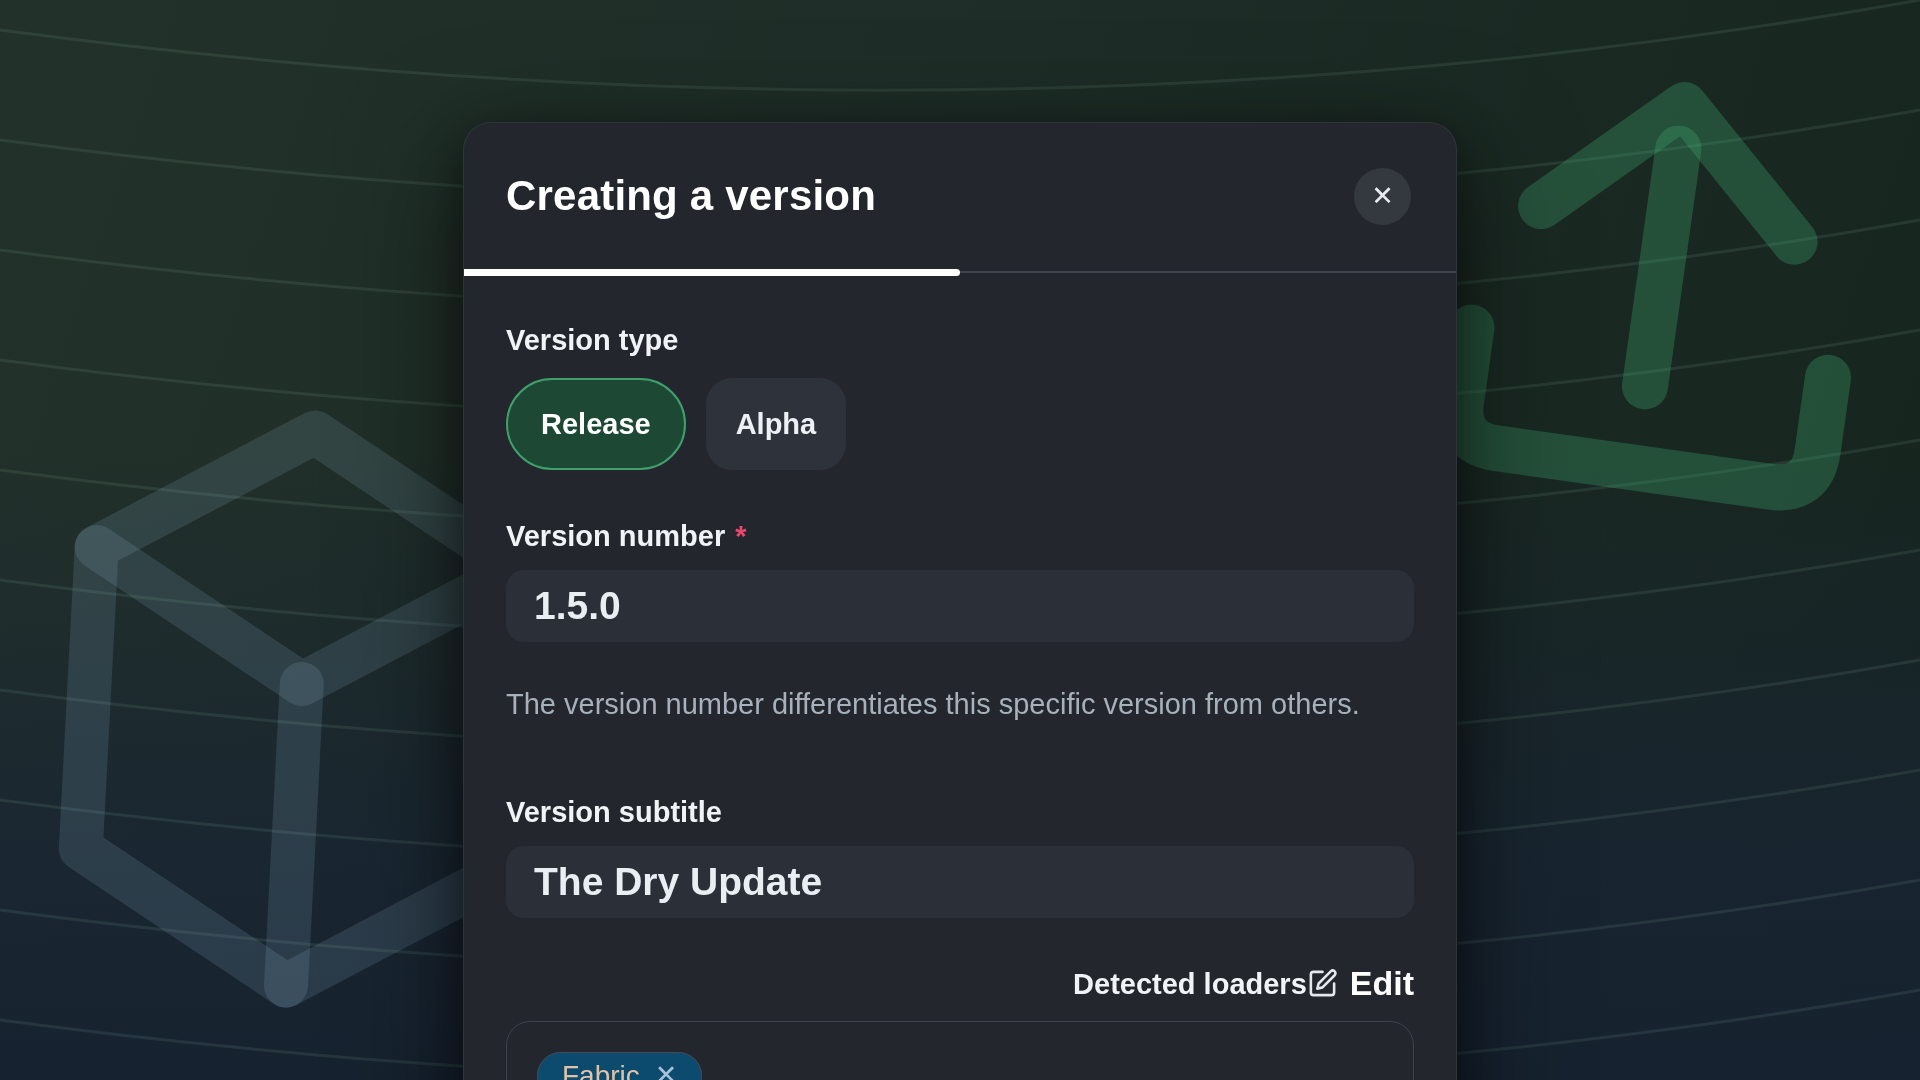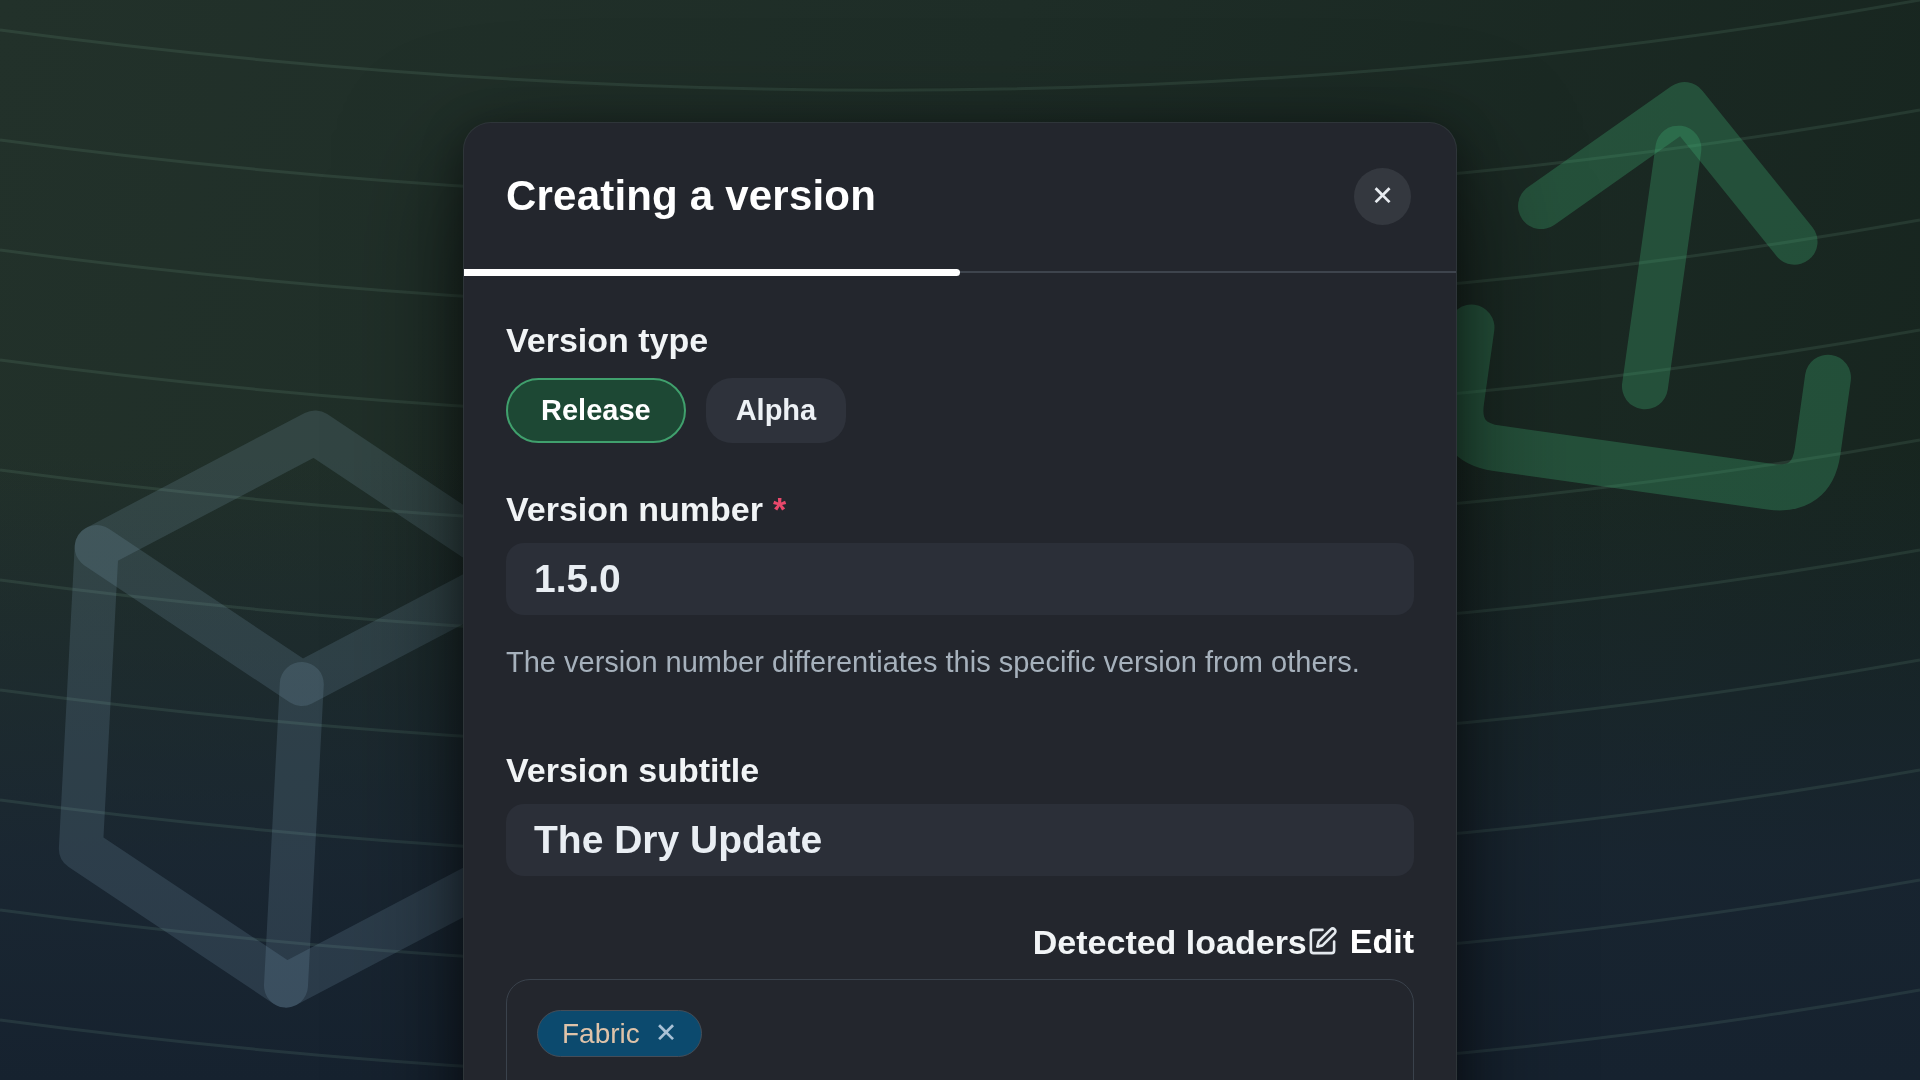--- a/index.html
+++ b/index.html
@@ -22,36 +22,36 @@
   .modal-title{margin:0;font-size:42px;line-height:46px;font-weight:700;color:#ffffff;letter-spacing:0.2px;}
   .close-btn{
     position:absolute;top:45px;right:45px;width:57px;height:57px;border-radius:50%;
     background:#34383f;border:none;cursor:pointer;display:flex;align-items:center;justify-content:center;
     color:#e8ecf1;font-size:27px;line-height:1;padding:0;font-family:inherit;
   }
   .progress{position:relative;margin-top:50px;height:7px;}
   .progress::after{content:"";position:absolute;left:0;right:0;top:2px;height:2px;background:#3e444d;}
   .progress-fill{position:absolute;left:0;top:0;height:7px;width:50%;background:#ffffff;border-radius:0 4px 4px 0;z-index:1;}
   .content{padding:0 42px;}
-  .field-label{font-size:34px;line-height:32px;font-weight:700;color:#f1f4f6;}
+  .field-label{font-size:29px;line-height:32px;font-weight:700;color:#f1f4f6;}
   .mt-section{margin-top:48px;}
   .pills{display:flex;gap:20px;margin-top:22px;}
   .pill{
-    height:65px;padding:0 30px;border:none;border-radius:26px;background:#2e323b;
+    height:92px;padding:0 30px;border:none;border-radius:26px;background:#2e323b;
     color:#edf1f5;font-size:29px;font-weight:700;font-family:inherit;cursor:pointer;
     display:flex;align-items:center;justify-content:center;box-sizing:border-box;
   }
   .pill.selected{background:#1d4834;border:2.5px solid #40a06d;border-radius:999px;color:#ffffff;padding:0 33px;}
   .req{color:#e8486b;margin-left:10px;}
   .text-input{
     display:block;margin-top:18px;width:100%;height:72px;box-sizing:border-box;
     background:#2b2f38;border:none;border-radius:18px;padding:0 28px;
     font-size:39px;font-weight:600;color:#e9eef3;font-family:inherit;outline:none;
   }
-  .help{margin:25px 0 0;font-size:29px;line-height:44px;color:#a6b1bc;max-width:930px;font-weight:400;}
+  .help{margin:40px 0 0;font-size:29px;line-height:44px;color:#a6b1bc;max-width:930px;font-weight:400;}
   .loaders-head{display:flex;align-items:center;justify-content:flex-end;margin-top:46px;}
   .edit-btn{
     display:flex;align-items:center;gap:12px;background:none;border:none;cursor:pointer;
     color:#ffffff;font-size:34px;font-weight:700;font-family:inherit;padding:0;
   }
   .edit-btn svg{display:block;}
   .loaders-box{margin-top:18px;border:1.5px solid #3a424c;border-radius:24px;padding:30px;min-height:140px;}
   .chip{
     display:inline-flex;align-items:center;gap:15px;height:47px;padding:0 24px;
     background:#0c4a6e;border:1.5px solid #454d58;border-radius:999px;box-sizing:border-box;

